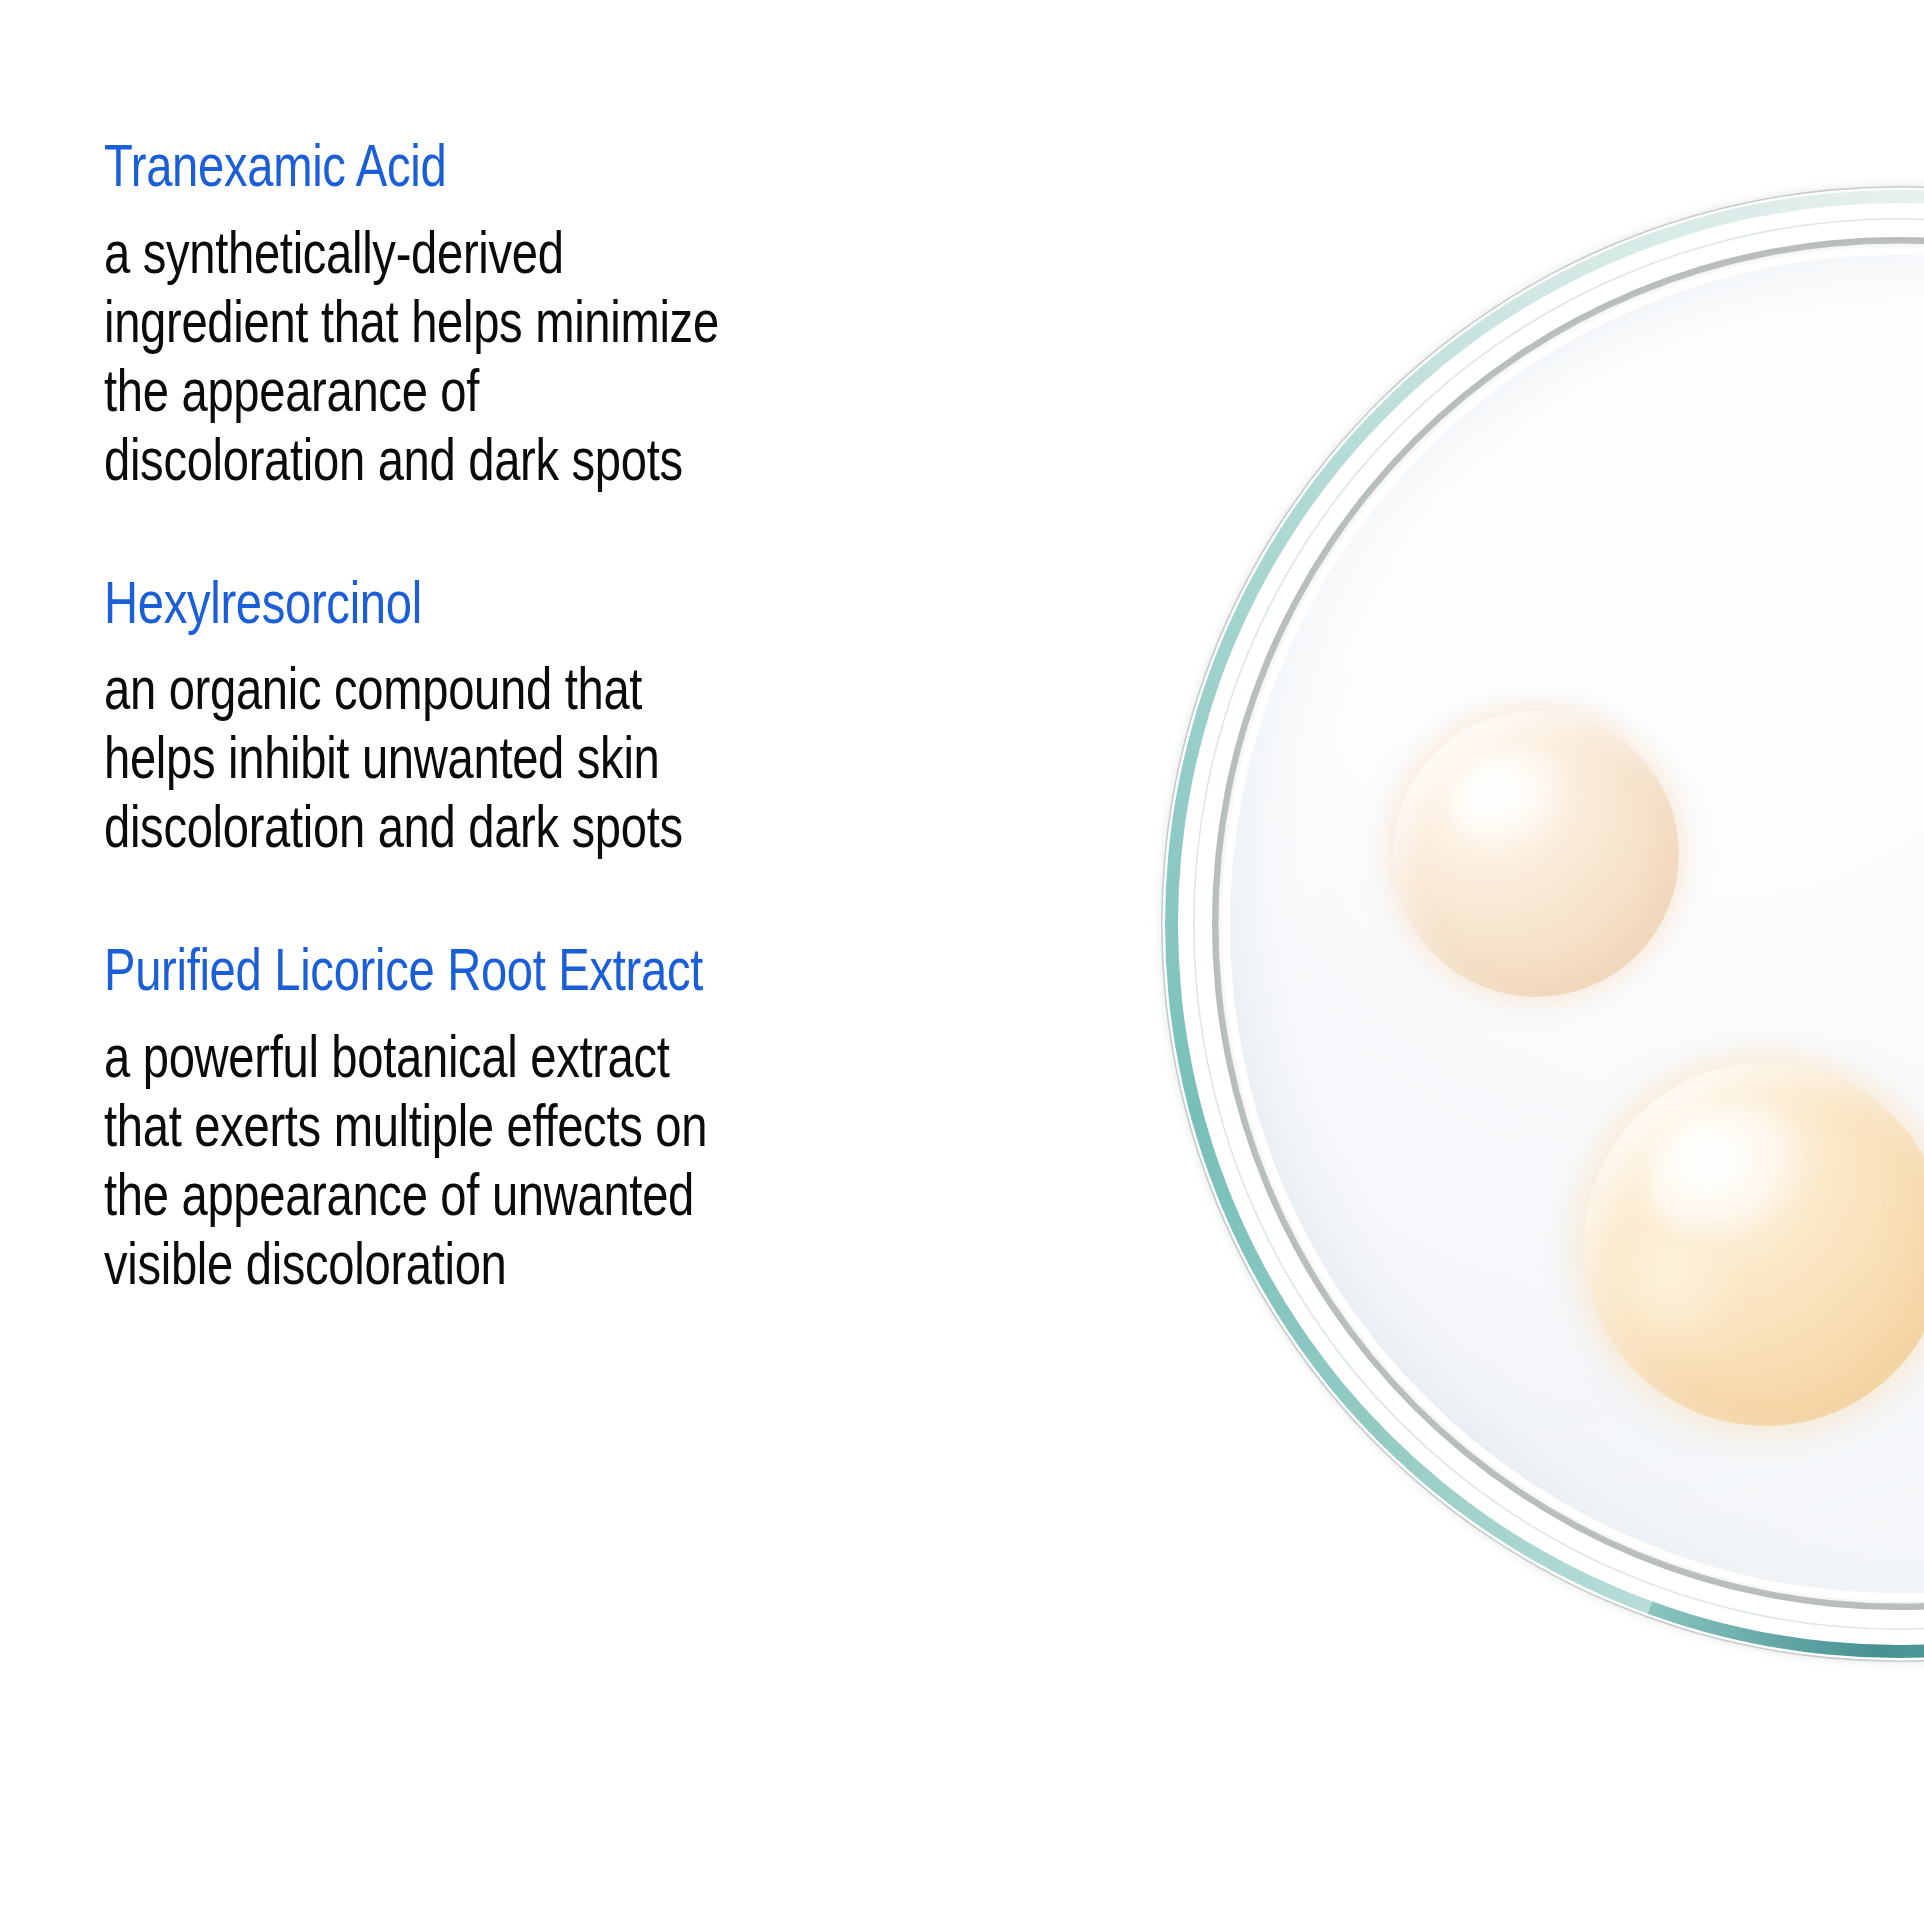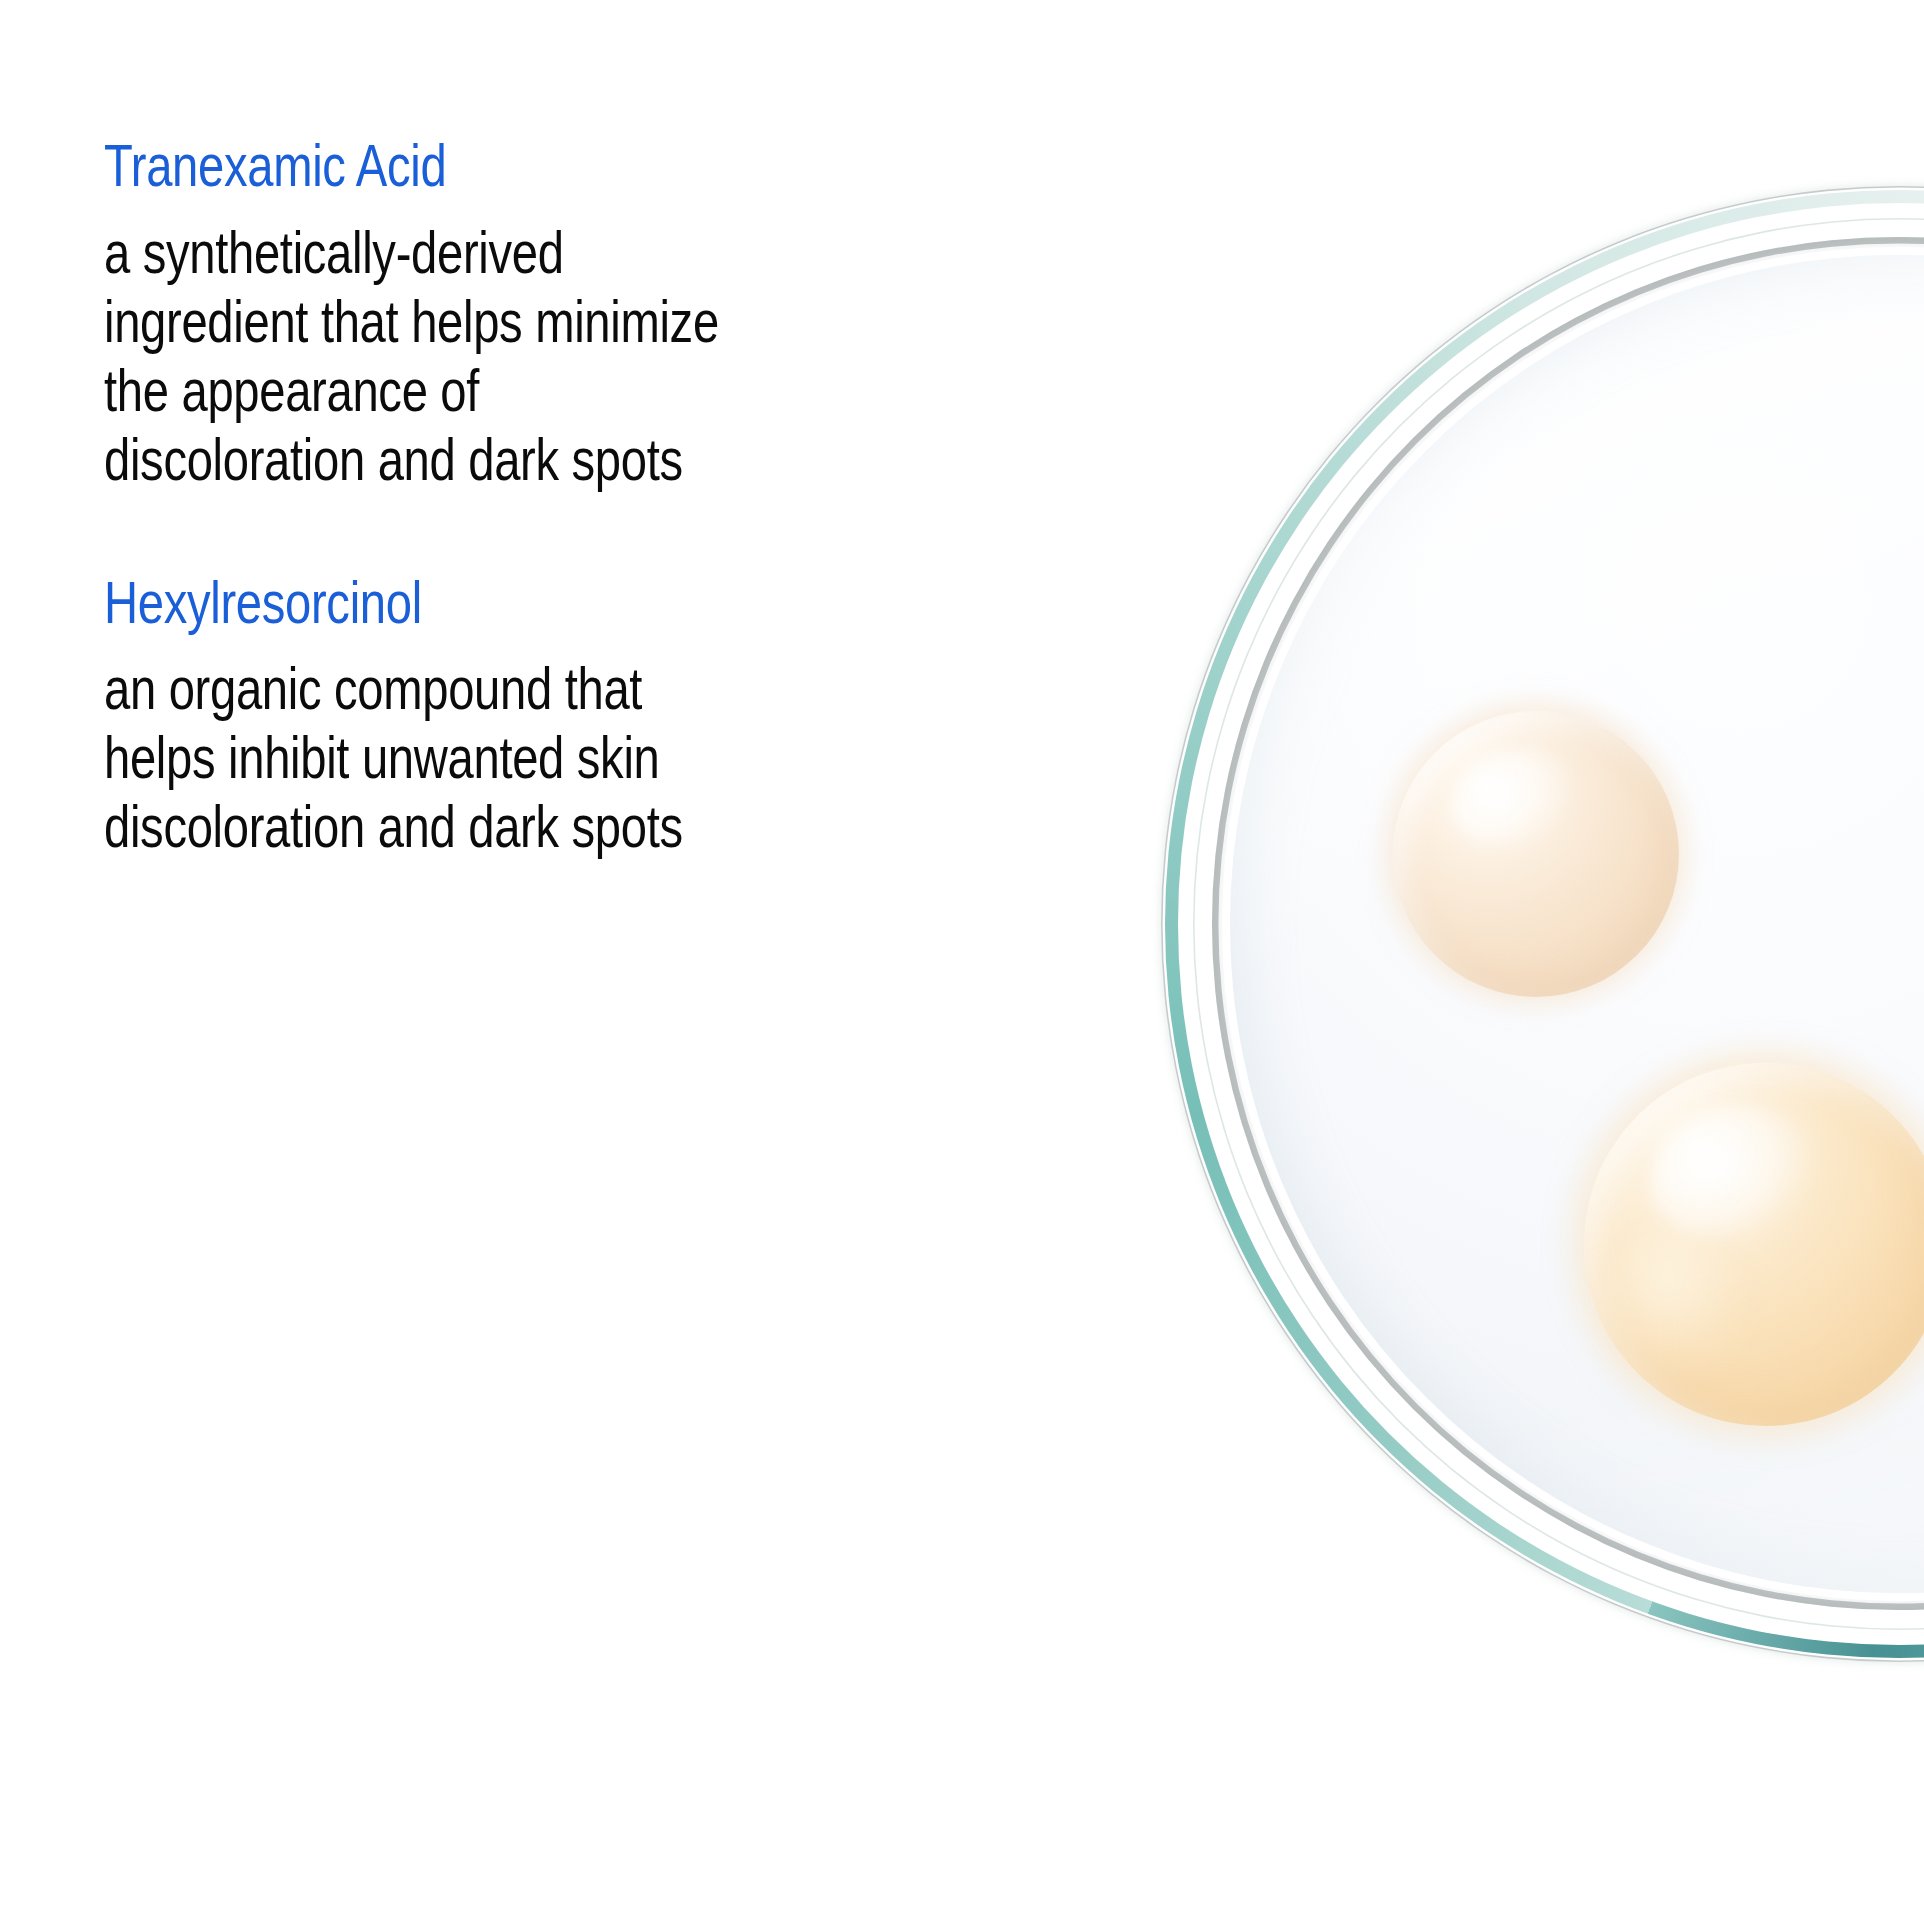--- a/index.html
+++ b/index.html
@@ -271,17 +271,26 @@
 
     <div class="ingredient-block">
       <div class="ingredient-name">Hexylresorcinol</div>
       <div class="ingredient-desc">
         <span class="ln">an organic compound that</span>
         <span class="ln">helps inhibit unwanted skin</span>
         <span class="ln">discoloration and dark spots</span>
       </div>
     </div>
 
+    <div class="ingredient-block">
+      <div class="ingredient-name">Purified Licorice Root Extract</div>
+      <div class="ingredient-desc">
+        <span class="ln">a powerful botanical extract</span>
+        <span class="ln">that exerts multiple effects on</span>
+        <span class="ln">the appearance of unwanted</span>
+        <span class="ln">visible discoloration</span>
+      </div>
+    </div>
 
   </div>
 
 </div>
 
 
 </body></html>

